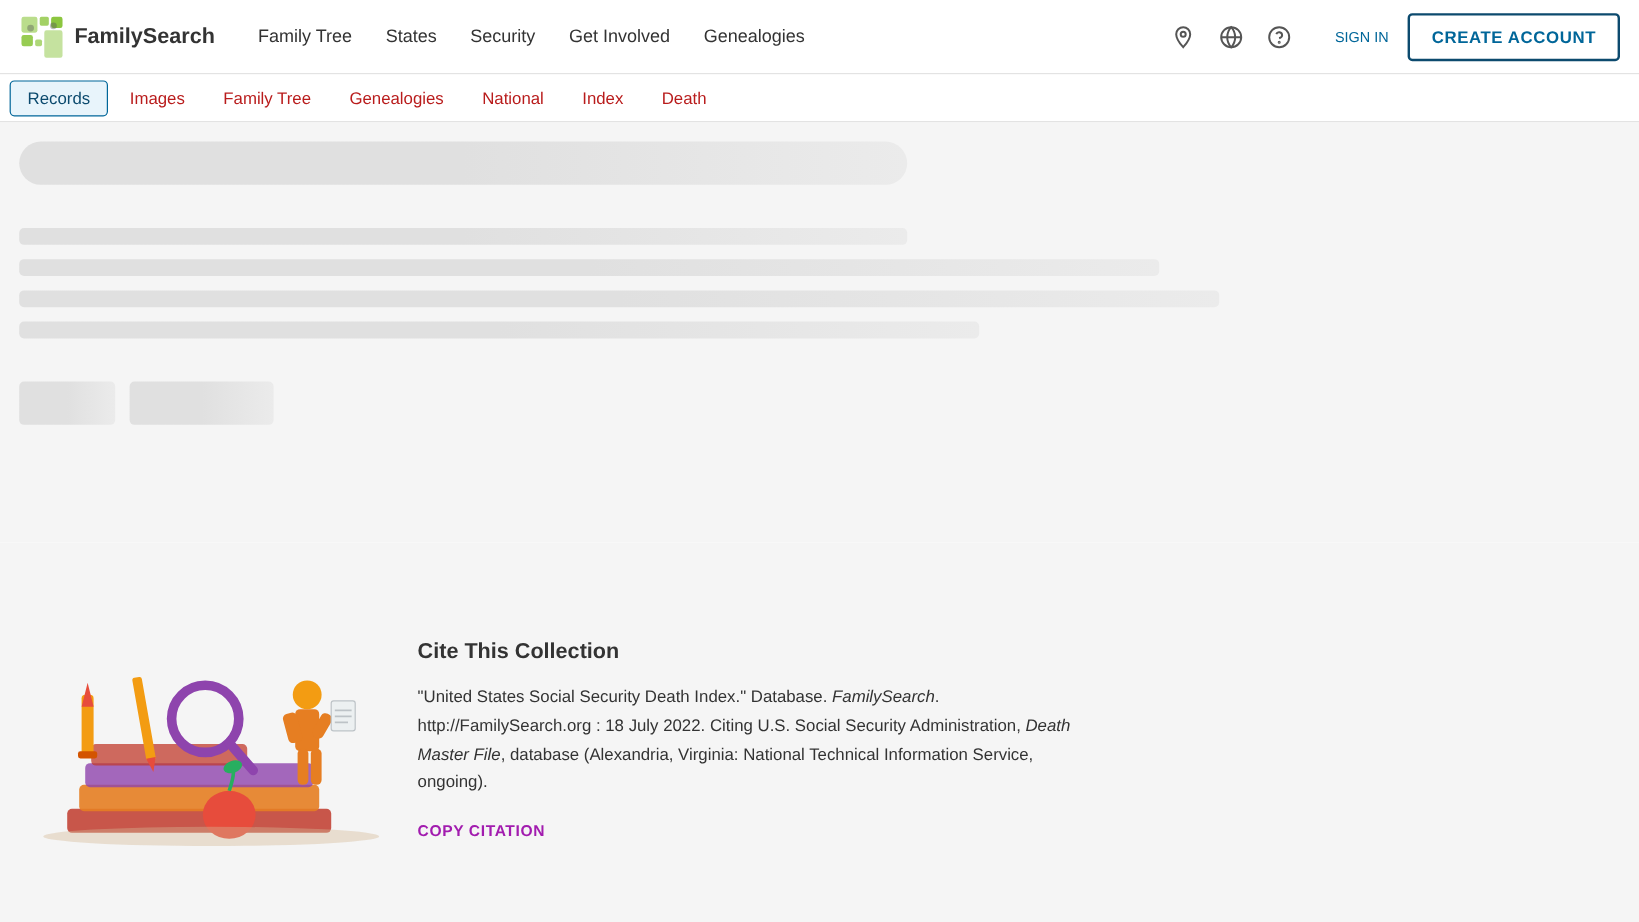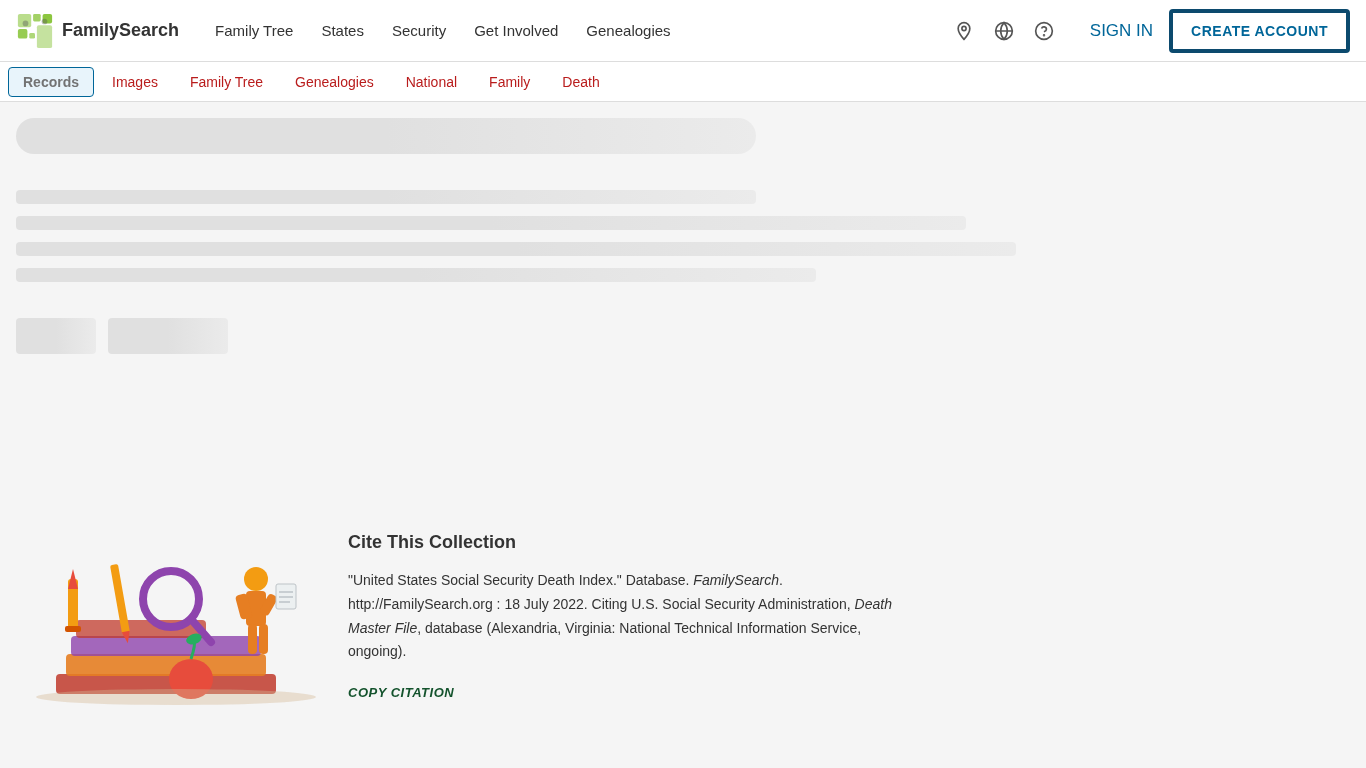--- a/index.html
+++ b/index.html
@@ -56,33 +56,33 @@
       display: flex;
       align-items: center;
       justify-content: center;
       cursor: pointer;
       color: #555;
       font-size: 18px;
       border-radius: 50%;
     }
     .sign-in-btn {
       padding: 8px 16px;
-      font-size: 17px;
+      font-size: 12px;
       color: #006699;
       cursor: pointer;
       border: none;
       background: none;
       font-weight: 500;
     }
     .create-account-btn {
       padding: 10px 18px;
       font-size: 14px;
       color: #006699;
       cursor: pointer;
-      border: 4px solid #0c4a6e;
+      border: 2px solid #0c4a6e;
       background: #fff;
       border-radius: 4px;
       font-weight: 600;
       letter-spacing: 0.5px;
     }
 
     
     .sub-nav {
       display: flex;
       align-items: center;
@@ -94,23 +94,23 @@
     }
     .sub-nav-item {
       padding: 6px 14px;
       font-size: 14px;
       color: #b91c1c;
       cursor: pointer;
       border-radius: 4px;
     }
     .sub-nav-item.active {
       background: #e8f4fb;
-      color: #737373;
+      color: #0c4a6e;
       border: 1px solid #006699;
-      font-weight: 700;
+      font-weight: 400;
     }
 
     
     .content {
       background: #f5f5f5;
       min-height: 350px;
       padding: 16px;
     }
 
     
@@ -176,29 +176,28 @@
       font-size: 14px;
       line-height: 1.7;
       color: #333;
       margin-bottom: 20px;
     }
     .citation-text em {
       font-style: italic;
     }
     .copy-citation-btn {
       font-size: 13px;
-      color: #14532d;
+      color: #a21caf;
       text-transform: uppercase;
       cursor: pointer;
       background: none;
       border: none;
       font-weight: 600;
       letter-spacing: 0.5px;
       padding: 0;
-      font-style: italic;
     }
 
     
     .footer {
       background: #fff;
       border-top: 1px solid #ddd;
       padding: 24px 16px;
       display: flex;
       justify-content: center;
       gap: 32px;
@@ -263,21 +262,21 @@
   <button class="sign-in-btn">SIGN IN</button>
   <button class="create-account-btn">CREATE ACCOUNT</button>
 </header>
 
 <nav class="sub-nav">
   <div class="sub-nav-item active">Records</div>
   <div class="sub-nav-item">Images</div>
   <div class="sub-nav-item">Family Tree</div>
   <div class="sub-nav-item">Genealogies</div>
   <div class="sub-nav-item">National</div>
-  <div class="sub-nav-item">Family</div>
+  <div class="sub-nav-item">Index</div>
   <div class="sub-nav-item">Death</div>
 </nav>
 
 <div class="content">
 
   <div class="skeleton skeleton-title"></div>
 
   <div class="skeleton-rows">
     <div class="skeleton skeleton-line" style="width: 740px;"></div>
     <div class="skeleton skeleton-line" style="width: 950px;"></div>

